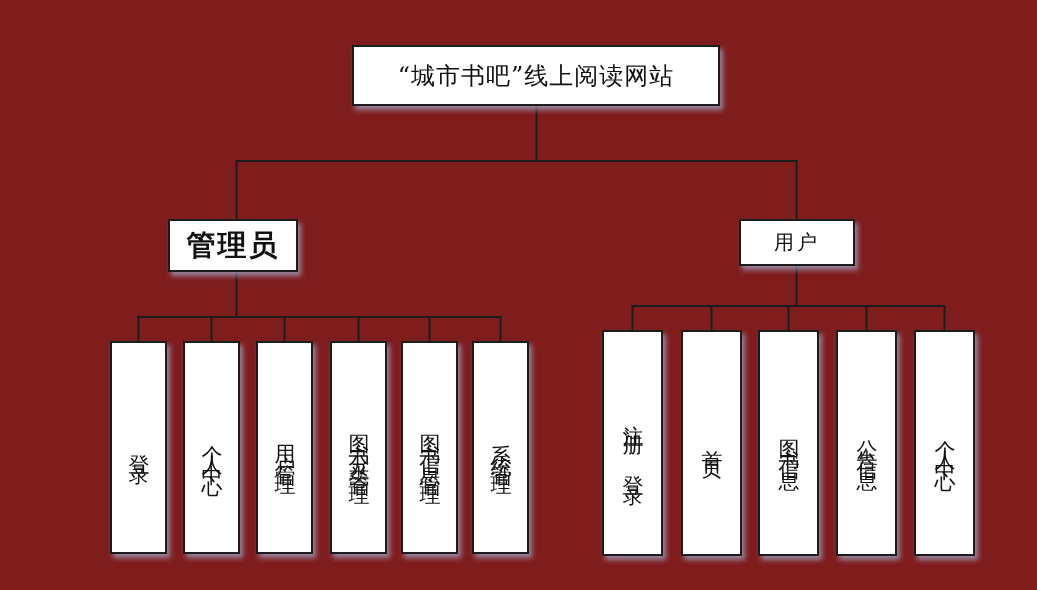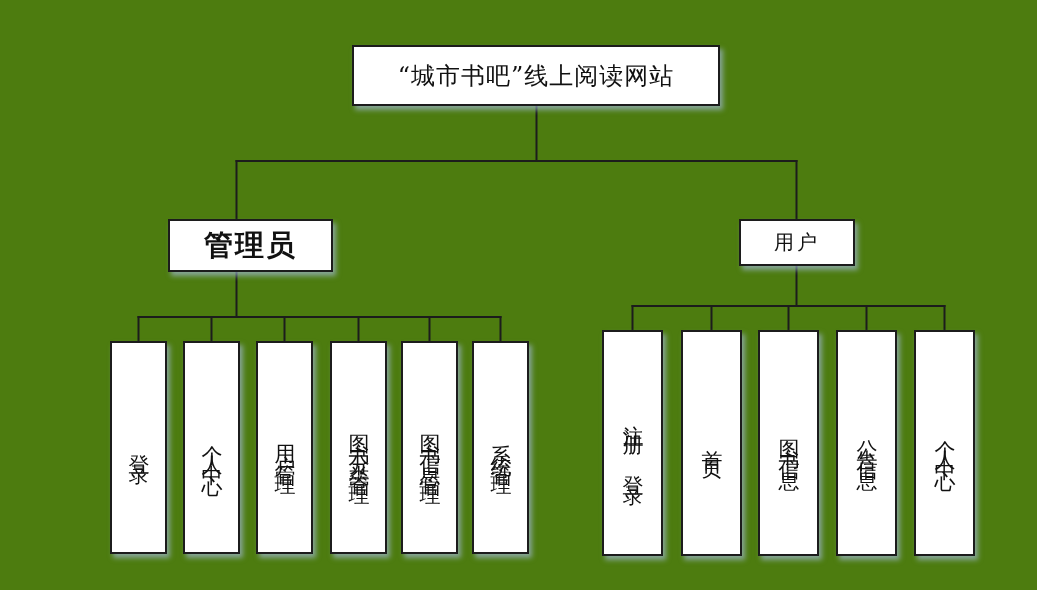--- a/index.html
+++ b/index.html
@@ -4,21 +4,21 @@
 <style>
   html, body {
     margin: 0;
     padding: 0;
     background: #ffffff;
   }
   #canvas {
     position: relative;
     width: 1037px;
     height: 590px;
-    background: #4d7c0f;
+    background: #7f1d1d;
     font-family: "DejaVu Serif", serif;
     color: #111111;
     overflow: hidden;
   }
   #connectors {
     position: absolute;
     left: 0;
     top: 0;
     width: 1037px;
     height: 590px;
@@ -35,21 +35,21 @@
   }
   .node-root {
     left: 352px; top: 45px; width: 368px; height: 61px;
   }
   .node-root .lbl {
     font-size: 24px;
     letter-spacing: 1px;
     white-space: nowrap;
   }
   .node-admin {
-    left: 168px; top: 219px; width: 165px; height: 53px;
+    left: 168px; top: 219px; width: 130px; height: 53px;
   }
   .node-admin .lbl {
     font-family: "DejaVu Sans", sans-serif;
     font-weight: bold;
     font-size: 29px;
     letter-spacing: 2px;
     white-space: nowrap;
   }
   .node-user {
     left: 739px; top: 219px; width: 116px; height: 47px;

